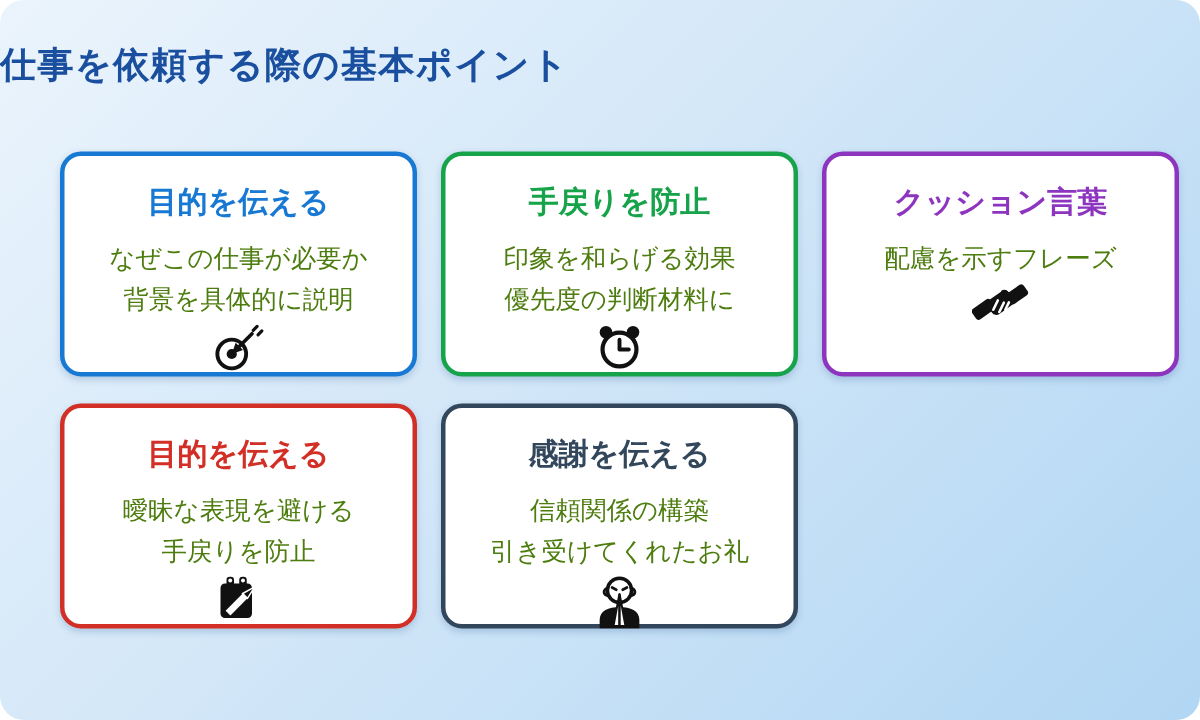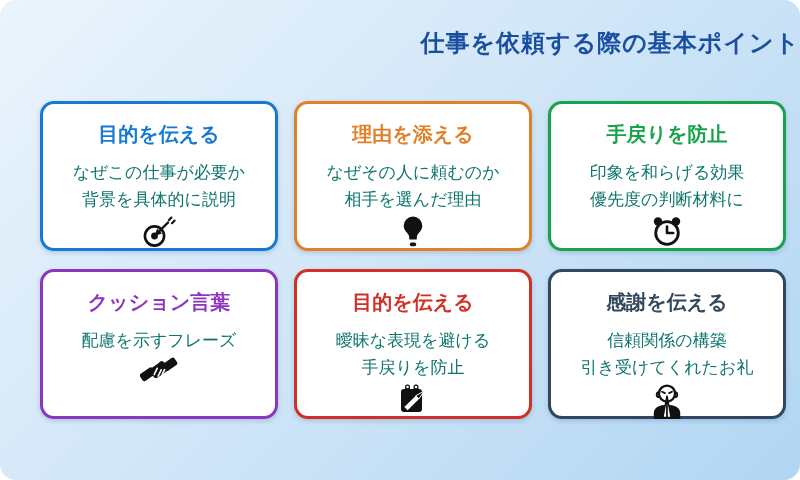--- a/index.html
+++ b/index.html
@@ -10,21 +10,21 @@
   .canvas {
     width: 800px; height: 480px;
     border-radius: 16px;
     background: linear-gradient(135deg, #ebf4fc 0%, #d3e7f8 45%, #b1d6f3 100%);
     overflow: hidden;
     box-sizing: border-box;
   }
   .page-title {
     margin: 0;
     padding-top: 27px;
-    text-align: right;
+    text-align: left;
     font-size: 24px;
     font-weight: bold;
     letter-spacing: 1px;
     color: #1a4fa0;
   }
   .cards {
     margin: 42px 22px 0 40px;
     display: grid;
     grid-template-columns: repeat(3, 238px);
     grid-auto-rows: 150px;
@@ -41,21 +41,21 @@
   }
   .card-title {
     margin: 0;
     font-size: 20px;
     font-weight: bold;
   }
   .card-body {
     margin: 11px 0 0;
     font-size: 17px;
     line-height: 1.6;
-    color: #0f766e;
+    color: #4d7c0f;
   }
   .card-line { display: block; }
   .card-icon {
     margin-top: 2px;
     height: 38px;
     display: flex;
     align-items: flex-start;
     justify-content: center;
     color: #111;
   }
@@ -81,33 +81,20 @@
           <circle cx="13.5" cy="21" r="9.6" fill="none" stroke="#111" stroke-width="2.6"></circle>
           <circle cx="13.5" cy="21" r="3.4" fill="#111"></circle>
           <line x1="27" y1="7.5" x2="17" y2="17.5" stroke="#111" stroke-width="2.4" stroke-linecap="round"></line>
           <polygon points="13.5,21 21,18.4 16.1,13.5" fill="#111"></polygon>
           <line x1="27.8" y1="5.2" x2="30.4" y2="2.6" stroke="#111" stroke-width="2.1" stroke-linecap="round"></line>
           <line x1="31" y1="8.2" x2="33.6" y2="5.6" stroke="#111" stroke-width="2.1" stroke-linecap="round"></line>
         </svg>
       </div>
     </div>
 
-    <div class="card" style="border-color: rgb(224, 129, 42);">
-      <h2 class="card-title" style="color: rgb(224, 129, 42);">理由を添える</h2>
-      <p class="card-body">
-        <span class="card-line">なぜその人に頼むのか</span>
-        <span class="card-line">相手を選んだ理由</span>
-      </p>
-      <div class="card-icon">
-        <svg width="32" height="34" viewBox="0 0 32 34">
-          <path d="M16 1.5 a9.3 9.3 0 0 1 9.3 9.3 c0 3.3 -1.8 5.3 -3.3 7 -1.5 1.7 -2.2 3 -2.2 4.6 l0 2.1 h-7.6 l0 -2.1 c0 -1.6 -0.7 -2.9 -2.2 -4.6 -1.5 -1.7 -3.3 -3.7 -3.3 -7 A9.3 9.3 0 0 1 16 1.5 z" fill="#111"></path>
-          <rect x="12.8" y="27.6" width="6.4" height="3.6" rx="1.8" fill="#111"></rect>
-        </svg>
-      </div>
-    </div>
 
     <div class="card" style="border-color: rgb(22, 163, 74);">
       <h2 class="card-title" style="color: rgb(22, 163, 74);">手戻りを防止</h2>
       <p class="card-body">
         <span class="card-line">印象を和らげる効果</span>
         <span class="card-line">優先度の判断材料に</span>
       </p>
       <div class="card-icon">
         <svg width="34" height="32" viewBox="0 0 34 32">
           <circle cx="8" cy="6.5" r="4.2" fill="#111"></circle>

